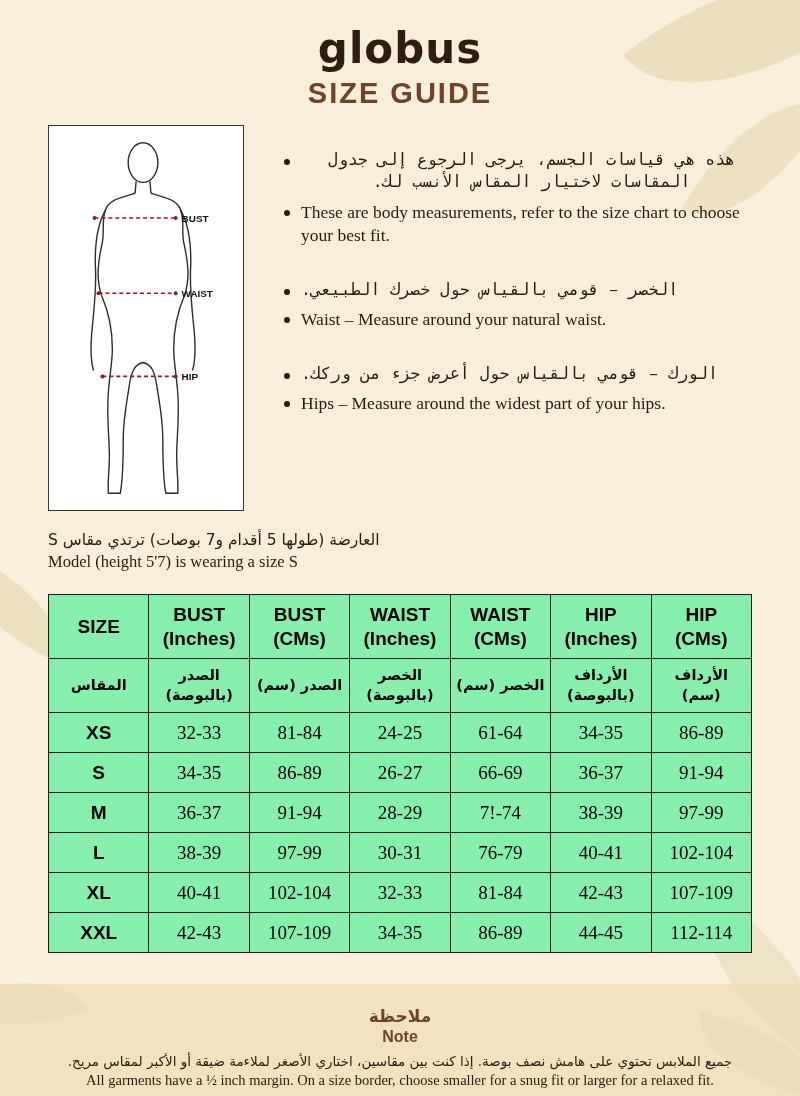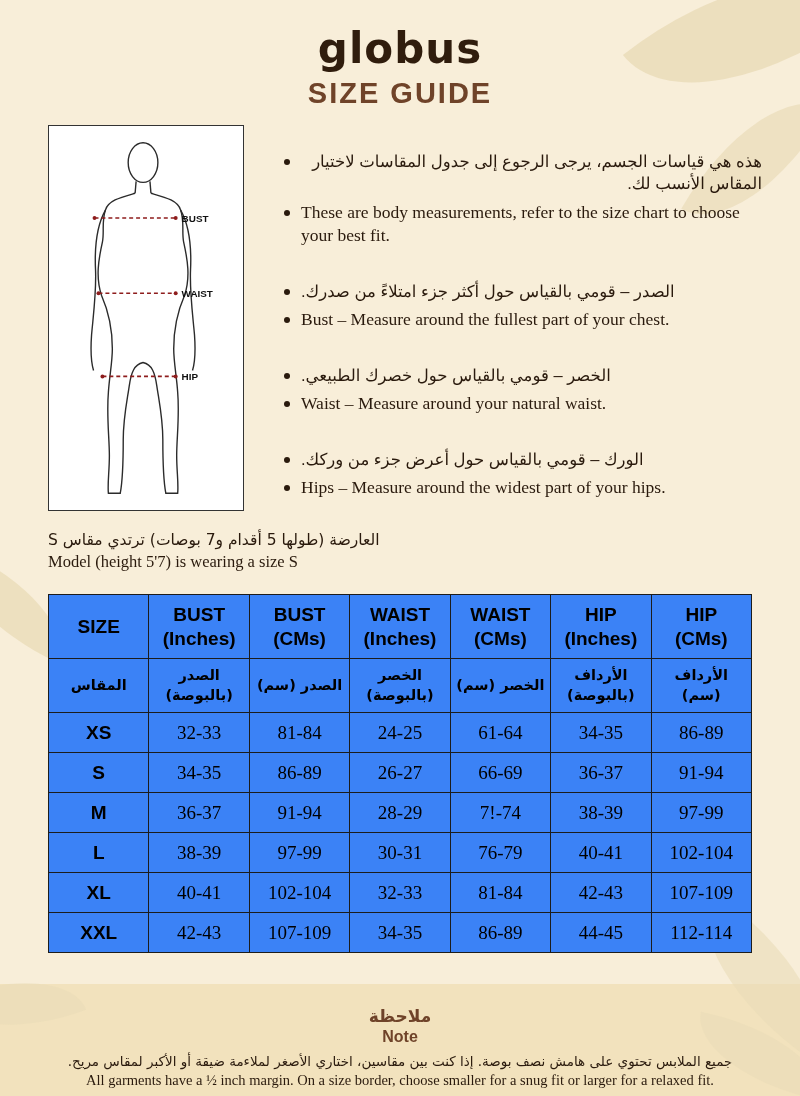--- a/index.html
+++ b/index.html
@@ -13,28 +13,28 @@
   .guide-title { margin-top:4px; font-size:29px; font-weight:bold; color:#6f4329; letter-spacing:2px; }
 
   .figure-box { position:absolute; left:48px; top:125px; width:196px; height:386px; background:#ffffff; border:1px solid #333; z-index:2; }
   .figure-box svg { width:100%; height:100%; display:block; }
 
   .instructions { position:absolute; left:284px; top:150px; width:478px; z-index:2; }
   .group { margin-bottom:32px; }
   .bullet-row { display:flex; align-items:flex-start; gap:11px; margin-bottom:6px; }
   .dot { flex:none; width:6px; height:6px; border-radius:50%; background:#2a1a0d; margin-top:9px; }
   .btext { color:#2a1a0d; line-height:1.35; }
-  .btext.ar { font-family:Liberation Sans, sans-serif; font-size:16.5px; direction:rtl; text-align:right; }
+  .btext.ar { font-family:Liberation Mono, monospace; font-size:16.5px; direction:rtl; text-align:center; }
   .btext.en { font-family:"Liberation Serif", serif; font-size:17.5px; }
 
   .model-note { position:absolute; left:48px; top:531px; z-index:2; }
   .model-ar { font-family:"DejaVu Sans", sans-serif; font-size:15.5px; color:#2a1a0d; direction:rtl; text-align:center; }
   .model-en { font-family:"Liberation Serif", serif; font-size:16.5px; color:#2a1a0d; margin-top:3px; }
 
-  table.size { position:absolute; left:48px; top:594px; width:704px; border-collapse:collapse; table-layout:fixed; background:#3b82f6; z-index:2; }
+  table.size { position:absolute; left:48px; top:594px; width:704px; border-collapse:collapse; table-layout:fixed; background:#86efac; z-index:2; }
   table.size th, table.size td { border:1px solid #1c1c1c; text-align:center; vertical-align:middle; padding:0 2px; }
   th.en { font-size:19px; font-weight:bold; color:#000; white-space:pre-line; height:64px; line-height:1.25; }
   th.ar { font-family:"DejaVu Sans", sans-serif; font-size:14.5px; font-weight:bold; color:#000; height:54px; line-height:1.35; white-space:pre-line; }
   table.size td { height:40px; font-size:19px; color:#000; }
   td.size-col { font-weight:bold;margin-left:28px; }
   td.val-col { font-family:"Liberation Serif", serif; }
 
   .note-band { position:absolute; left:0; top:984px; width:800px; height:112px; background:#f2e2bd; text-align:center; padding-top:22px; z-index:1; }
   .note-title { font-family:"DejaVu Sans", sans-serif; font-size:17px; font-weight:bold; color:#6f4329; }
   .note-title.en2 { font-family:"Liberation Sans", sans-serif; font-size:16px; margin-top:2px; }
@@ -91,30 +91,20 @@
 
   <div class="instructions">
       <div class="group">
         <div class="bullet-row">
           <span class="dot"></span>
           <span class="btext ar" dir="rtl">هذه هي قياسات الجسم، يرجى الرجوع إلى جدول المقاسات لاختيار المقاس الأنسب لك.</span>
         </div>
         <div class="bullet-row">
           <span class="dot"></span>
           <span class="btext en">These are body measurements, refer to the size chart to choose your best fit.</span>
-        </div>
-      </div>
-      <div class="group">
-        <div class="bullet-row">
-          <span class="dot"></span>
-          <span class="btext ar" dir="rtl">الصدر – قومي بالقياس حول أكثر جزء امتلاءً من صدرك.</span>
-        </div>
-        <div class="bullet-row">
-          <span class="dot"></span>
-          <span class="btext en">Bust – Measure around the fullest part of your chest.</span>
         </div>
       </div>
       <div class="group">
         <div class="bullet-row">
           <span class="dot"></span>
           <span class="btext ar" dir="rtl">الخصر – قومي بالقياس حول خصرك الطبيعي.</span>
         </div>
         <div class="bullet-row">
           <span class="dot"></span>
           <span class="btext en">Waist – Measure around your natural waist.</span>

